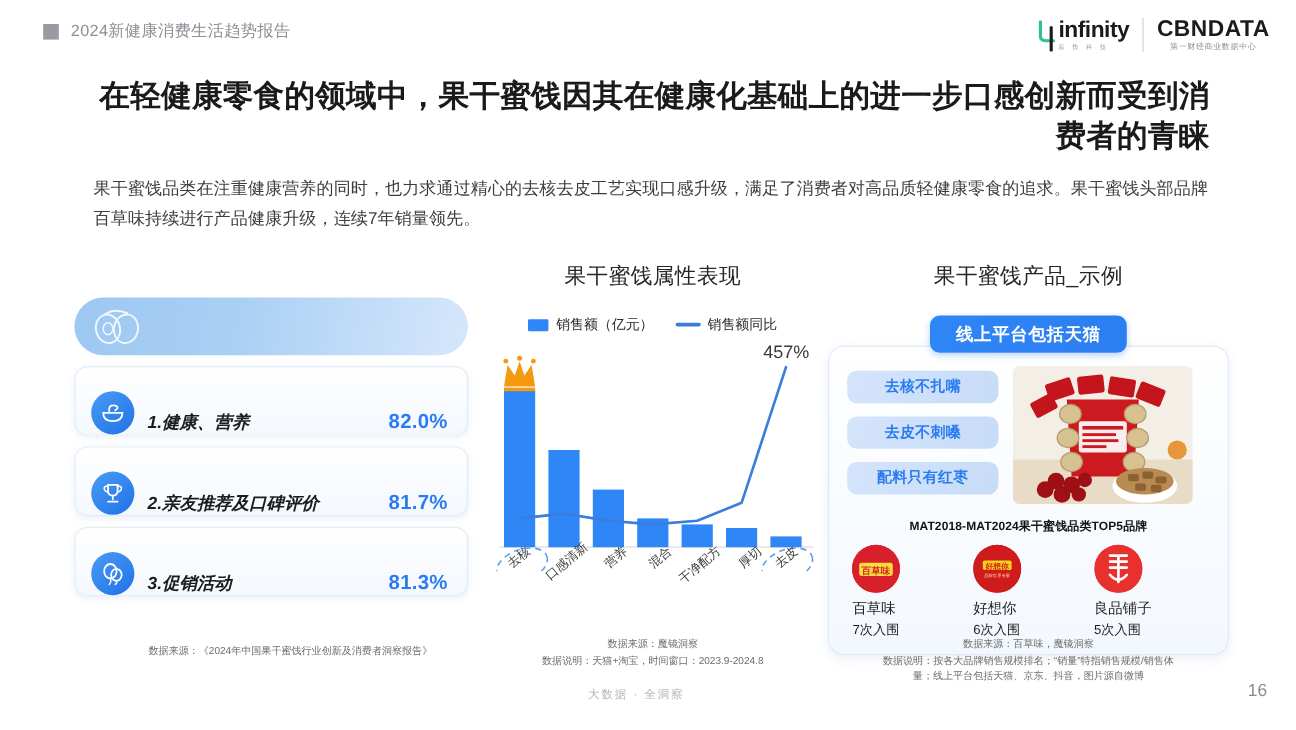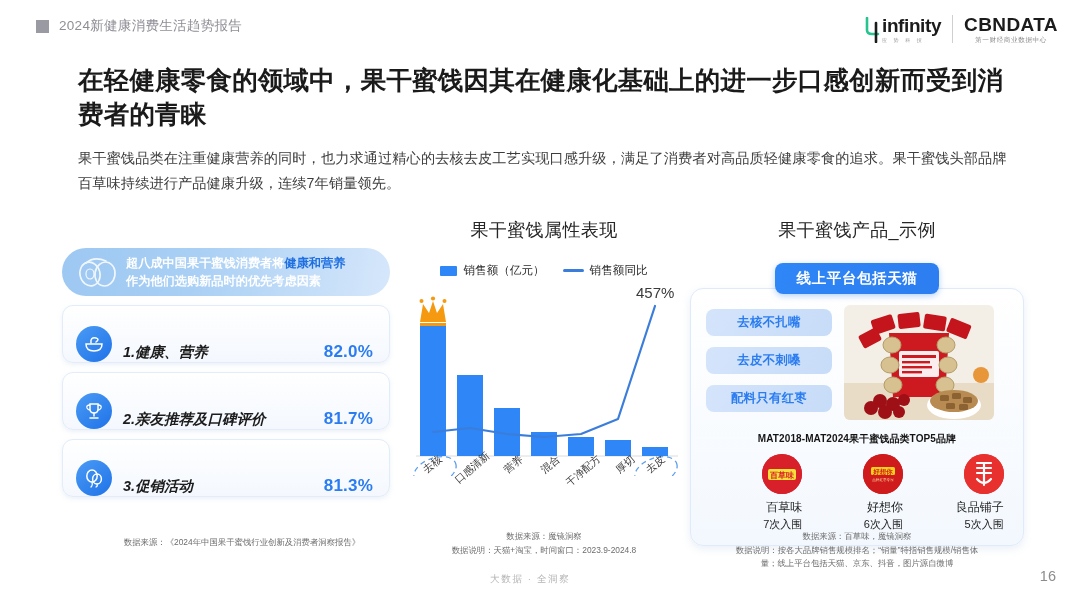--- a/index.html
+++ b/index.html
@@ -30,20 +30,21 @@
   .logo-div { width: 1px; height: 28px; background: #cfcfcf; }
   .logo-cbn { display: flex; flex-direction: column; align-items: center; line-height: 1; }
   .logo-cbn .big { font-size: 19px; font-weight: bold; color: #1b1b1b; letter-spacing: .4px; }
   .logo-cbn .sub { font-size: 6.6px; color: #8d8d8d; letter-spacing: .6px; margin-top: 3px; }
 
   
   .title-block { position: absolute; left: 78px; top: 63px; width: 930px; }
   .main-title {
     font-size: 25.5px; font-weight: bold; color: #1a1a1a; line-height: 1.34;
     letter-spacing: .2px;
+    text-align: right;
   }
   .sub-text {
     margin-top: 15px; font-size: 14.2px; color: #3d3d3d; line-height: 1.72;
     letter-spacing: .1px;
   }
 
   
   .col { position: absolute; }
 
   
@@ -121,21 +122,21 @@
     width: 126px; height: 27px; border-radius: 8px;
     background: linear-gradient(110deg,#d4e4fb,#c7dcf8);
     color: #2a7cf0; font-size: 12.4px; font-weight: bold;
     display: flex; align-items: center; justify-content: center; letter-spacing: .3px;
   }
   .prod-photo { width: 150px; height: 115px; border-radius: 6px; overflow: hidden; position: relative; flex: none; }
   .prod-photo svg { display: block; }
 
   .top5-title { text-align: center; font-size: 10px; font-weight: bold; color: #141414; margin-top: 12px; letter-spacing: .1px; }
   .brands { display: flex; justify-content: space-around; margin-top: 8px; }
-  .brand { display: flex; flex-direction: column; align-items: flex-end; width: 92px; }
+  .brand { display: flex; flex-direction: column; align-items: flex-start; width: 92px; }
   .brand-logo { width: 40px; height: 40px; border-radius: 50%; display: flex; align-items: center; justify-content: center; }
   .brand-name { font-size: 12px; color: #1d1d1d; margin-top: 5px; }
   .brand-count { font-size: 11px; color: #1d1d1d; margin-top: 1px; }
 
   
   .footer-brand { position: absolute; left: 490px; top: 573px; font-size: 9.6px; color: #b4b4b4; letter-spacing: 1.6px; }
   .page-num { position: absolute; right: 24px; top: 568px; font-size: 14.5px; color: #8c8c8c; }
   .note-left { position: absolute; left: 82px; top: 536px; width: 320px; }
   .note-center { position: absolute; left: 398px; top: 530px; width: 292px; }
   .note-right { position: absolute; left: 690px; top: 530px; width: 334px; }
@@ -178,24 +179,20 @@
 
   <div class="banner">
     <span class="banner-icon">
       <svg width="52" height="40" viewBox="0 0 52 40">
         <ellipse cx="18" cy="22" rx="10" ry="12" fill="none" stroke="#ffffff" stroke-width="1.6" transform="rotate(-14 18 22)"></ellipse>
         <ellipse cx="33" cy="22" rx="10" ry="12" fill="none" stroke="#ffffff" stroke-width="1.6" transform="rotate(10 33 22)"></ellipse>
         <path d="M14 11 Q22 4 34 9" fill="none" stroke="#ffffff" stroke-width="1.6" stroke-linecap="round"></path>
         <ellipse cx="18" cy="22" rx="4" ry="5" fill="none" stroke="#ffffff" stroke-width="1.2"></ellipse>
       </svg>
     </span>
-    <span class="banner-txt">
-      <span>超八成中国果干蜜饯消费者将</span><span class="hl">健康和营养</span><br>
-      <span>作为他们选购新品时的优先考虑因素</span>
-    </span>
   </div>
 
   <div class="factor-list">
 
     <div class="factor-row">
       <span class="factor-icon">
         <svg width="22" height="22" viewBox="0 0 22 22">
           <path d="M3 11 L19 11 Q19 18 11 18 Q3 18 3 11 Z" fill="none" stroke="#fff" stroke-width="1.5"></path>
           <path d="M8 10 Q7 4 13 5 Q17 6 13 9" fill="none" stroke="#fff" stroke-width="1.5" stroke-linecap="round"></path>
         </svg>

